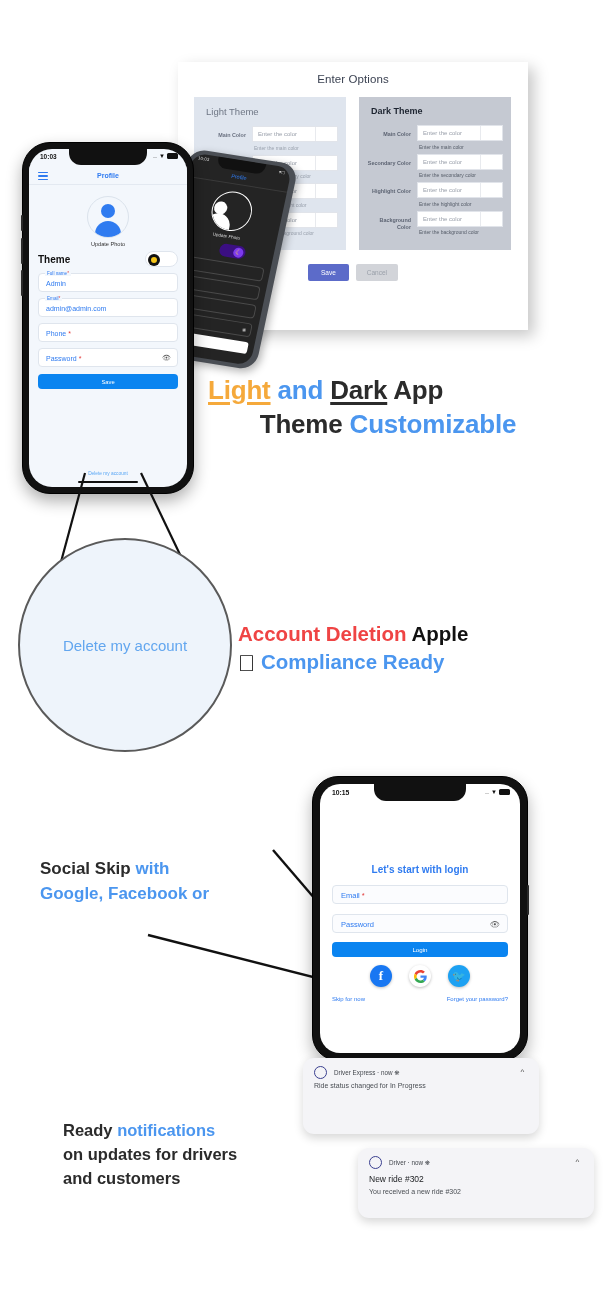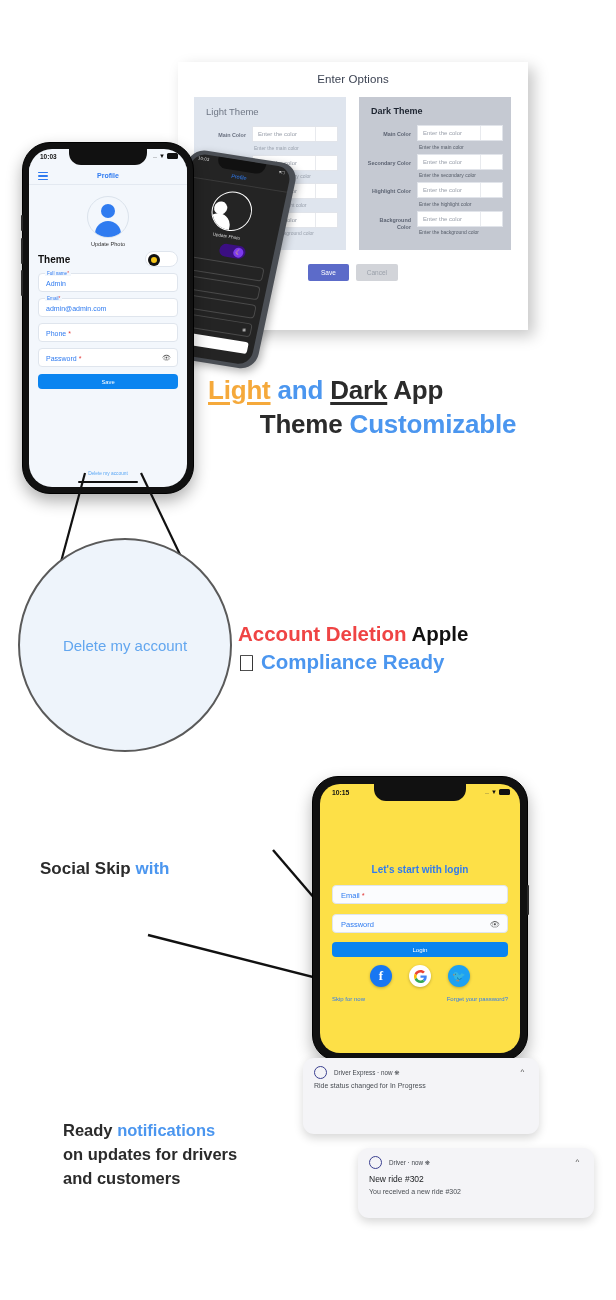--- a/index.html
+++ b/index.html
@@ -209,21 +209,21 @@
 
   
   .login-phone {
     position:absolute; left:312px; top:776px; width:216px; height:285px;
     background:#111; border-radius:26px; border:1px solid #000;
     box-shadow: 0 7px 16px rgba(0,0,0,.3);
   }
   .login-phone .btn-r { position:absolute; right:-2px; top:108px; width:2px;height:30px;background:#2a2a2a;border-radius:2px;}
   .lp-screen {
     position:absolute; left:7px; top:7px; right:7px; bottom:7px;
-    background:#fde047; border-radius:20px; overflow:hidden;
+    background:#ffffff; border-radius:20px; overflow:hidden;
   }
   .lp-notch {
     position:absolute; left:50%; top:0; transform:translateX(-50%);
     width:92px; height:17px; background:#111; border-radius:0 0 12px 12px; z-index:3;
   }
   .lp-status { position:relative; height:18px; }
   .lp-time { position:absolute; left:12px; top:5px; font-size:6.8px; font-weight:bold; color:#111; }
   .lp-sticon { position:absolute; left:50%; transform:translateX(-50%); top:4px; font-size:5.5px; color:#333; }
   .lp-right { position:absolute; right:10px; top:5px; display:flex; align-items:center; gap:2px; }
   .lp-heading {
@@ -514,20 +514,21 @@
       <span class="apple-glyph"></span>
       <span style="color:#4b96ef">Compliance Ready</span>
     </div>
   </div>
 
   <div class="headline4">
     <div>
       <span>Social Skip</span>
       <span style="color:#4b96ef">with</span>
     </div>
+    <div style="color:#4b96ef"><span>Google, Facebook or</span></div>
   </div>
 
   <svg class="social-leader">
     <line x1="133" y1="10" x2="230" y2="123" stroke="#111" stroke-width="2.4"></line>
     <line x1="8" y1="95" x2="232" y2="152" stroke="#111" stroke-width="2.4"></line>
   </svg>
 
   <div class="login-phone">
     <div class="btn-r"></div>
     <div class="lp-screen">

